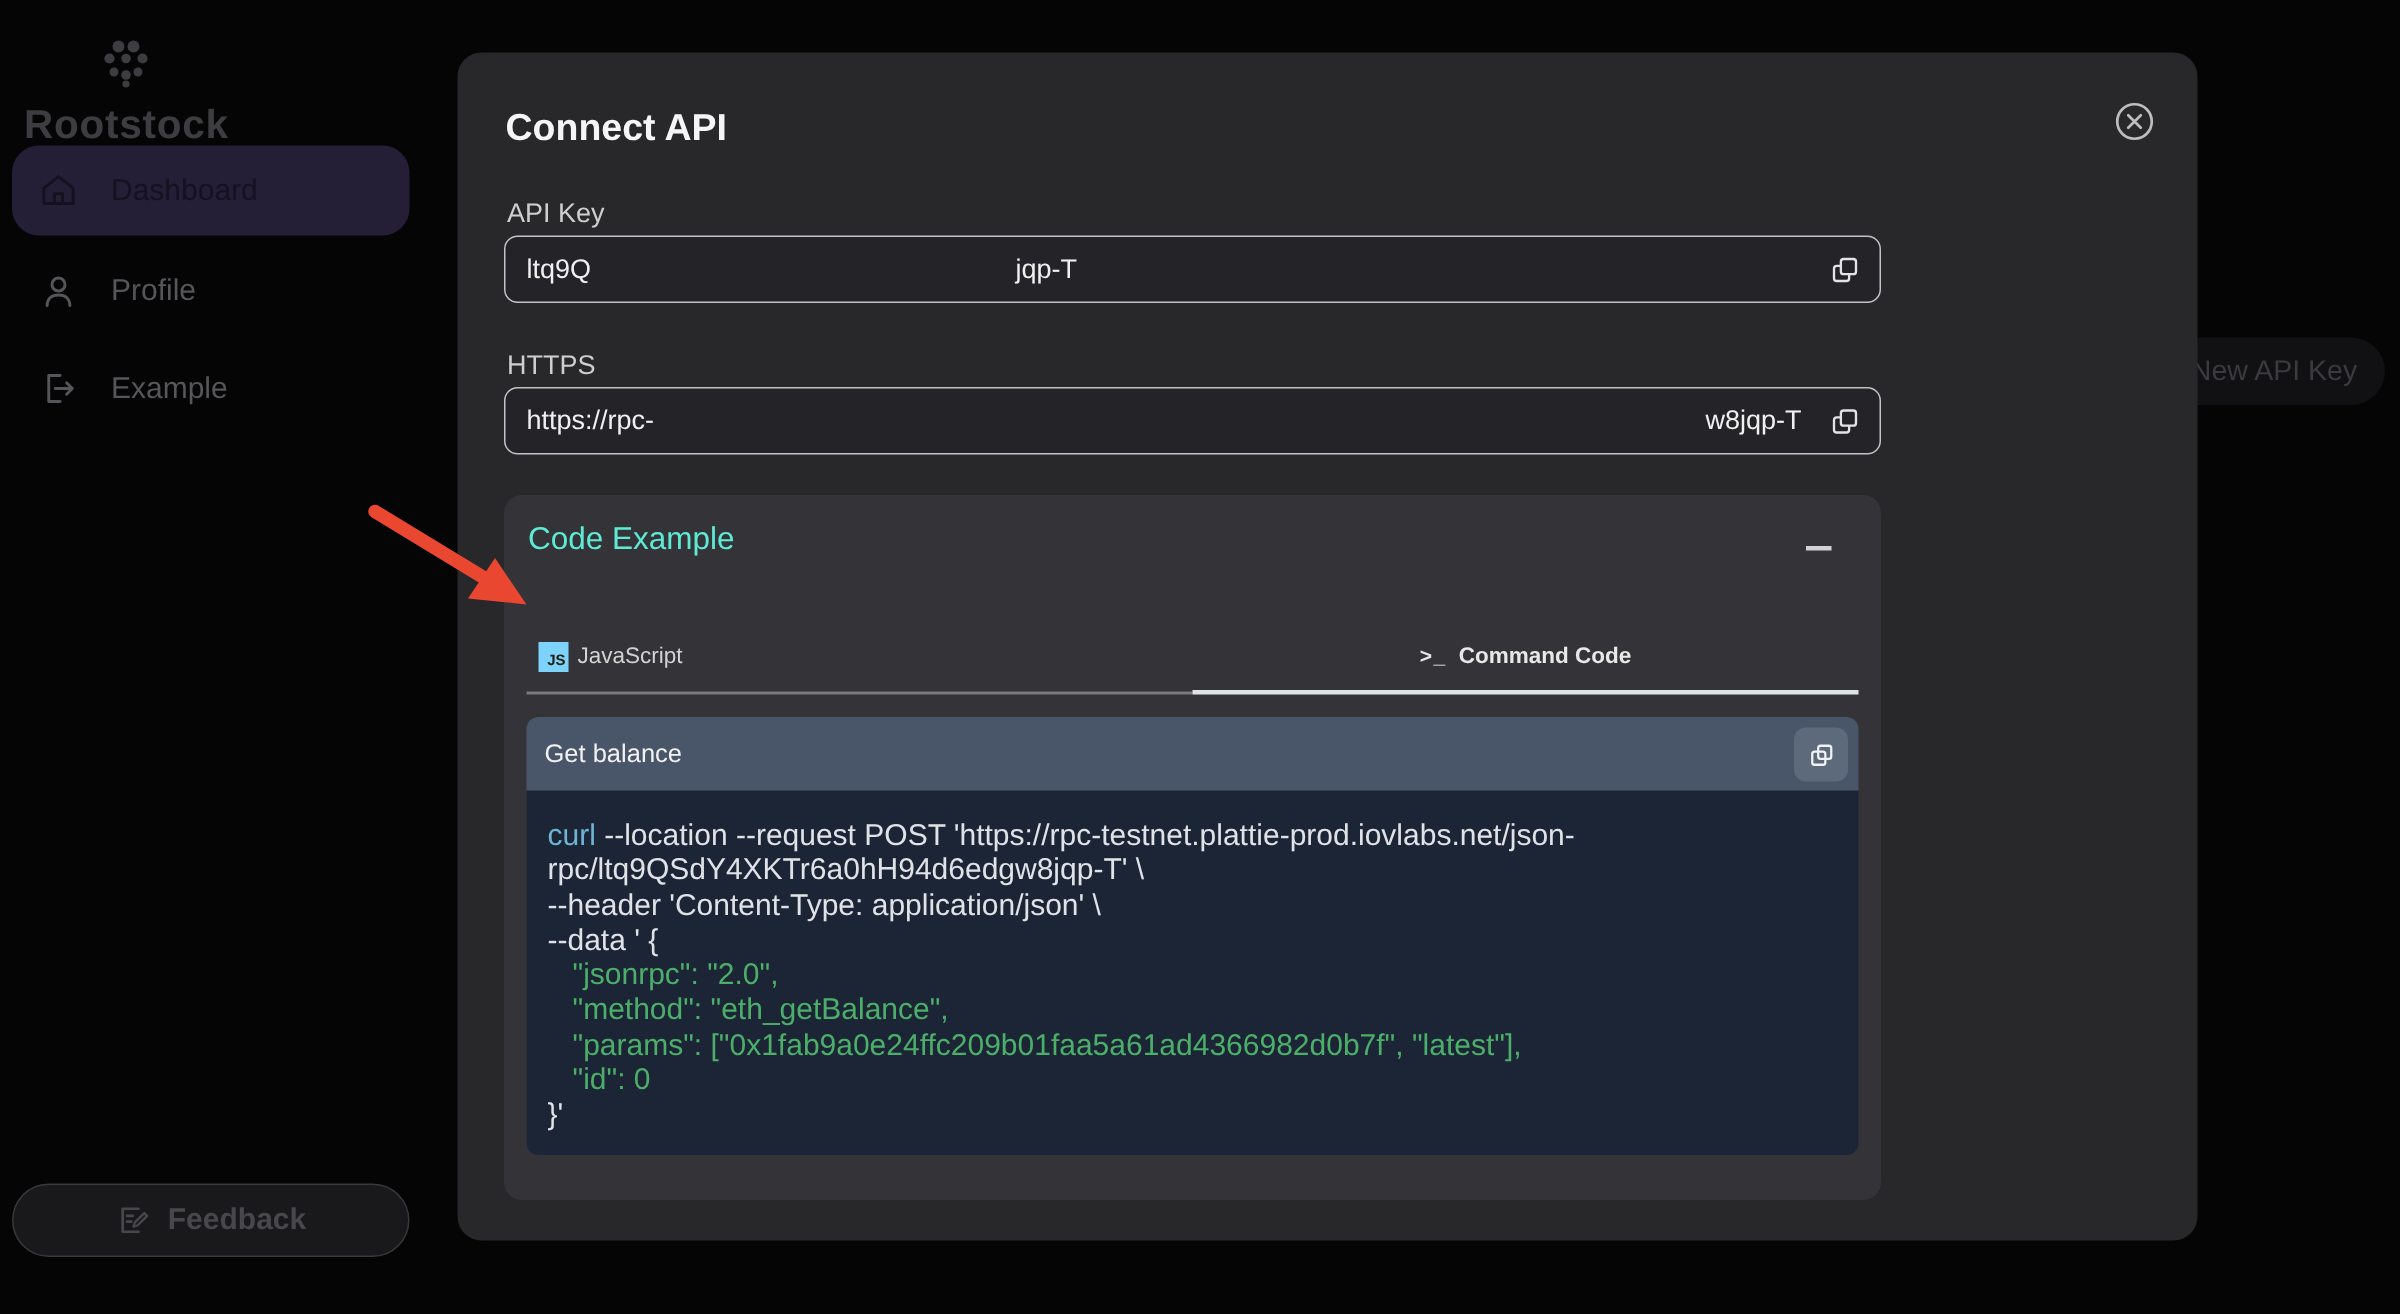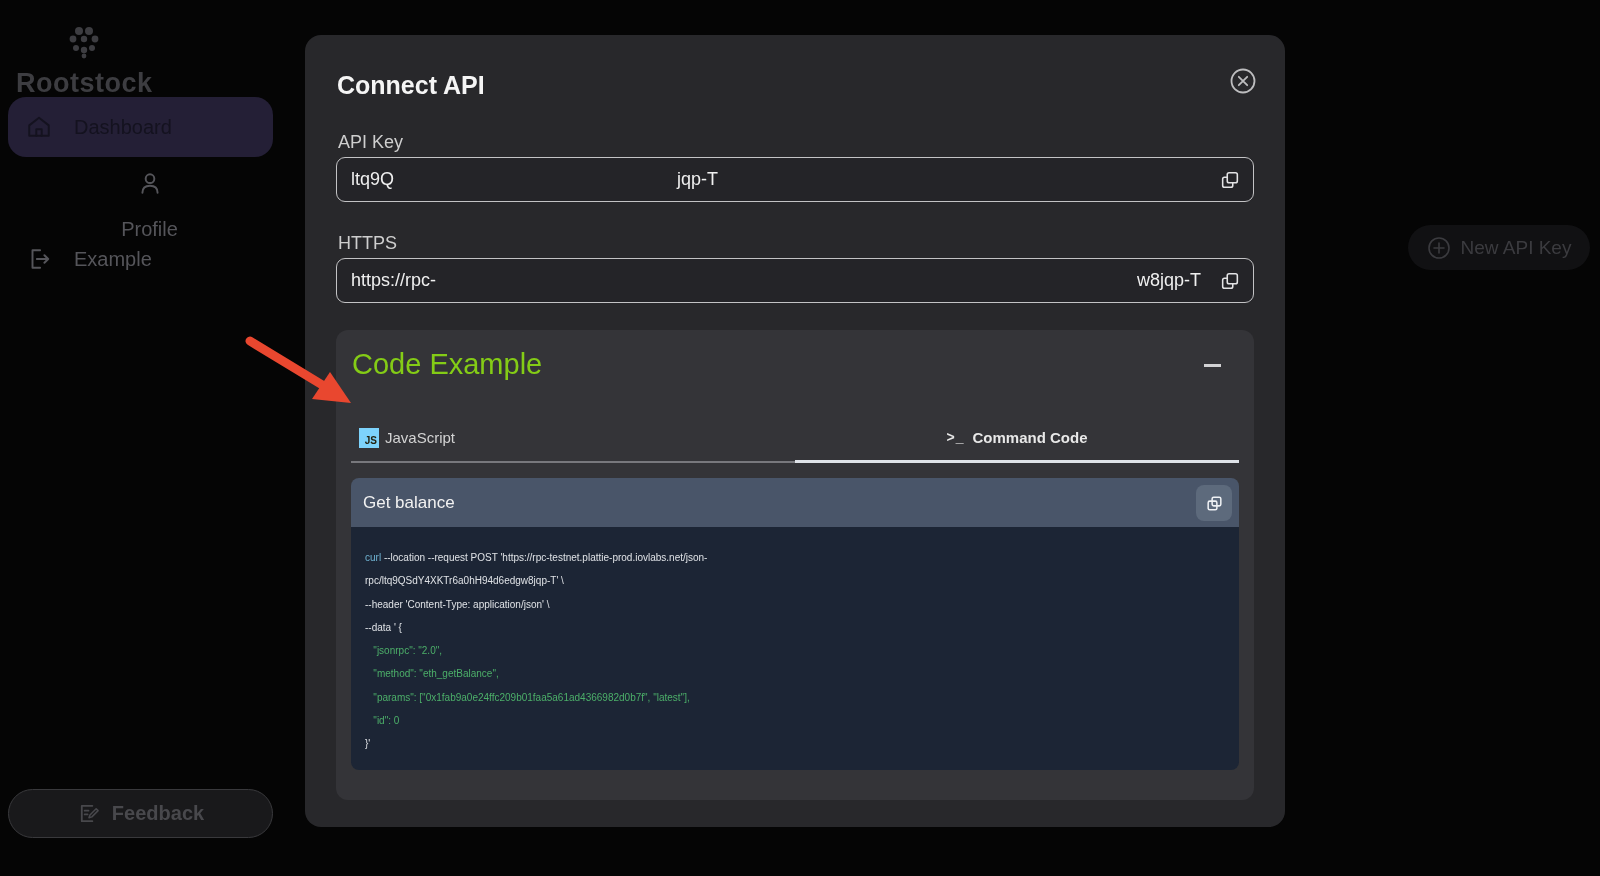--- a/index.html
+++ b/index.html
@@ -15,41 +15,41 @@
   .sidebar { position:absolute; left:0; top:0; width:290px; height:876px; }
   .logo { position:absolute; left:16px; top:24px; display:flex; align-items:center; gap:8px;flex-direction:column; }
   .logo-text { font-size:27px; font-weight:800; color:#3d3d41; letter-spacing:.5px; }
   .nav-item {
     position:absolute; left:8px; width:265px; display:flex; align-items:center;
     gap:22px; padding-left:18px; cursor:pointer;
   }
   .nav-item .nav-label { font-size:20px; color:#55555a; }
   .nav-dashboard { top:97px; height:60px; border-radius:18px; background:#241f36; }
   .nav-dashboard .nav-label { color:#14121f; font-weight:500; }
-  .nav-profile { top:170px; height:48px;flex-direction:column; }
+  .nav-profile { top:170px; height:48px; }
   .nav-logout  { top:235px; height:48px; }
 
   .feedback-btn {
     position:absolute; left:8px; top:789px; width:265px; height:49px;
     border-radius:25px; background:#19191b; border:1px solid #39393c;
     display:flex; align-items:center; justify-content:center; gap:12px; cursor:pointer;
   }
   .feedback-btn span { font-size:20px; font-weight:700; color:#48484c; }
 
   
   .new-api-key {
     position:absolute; left:1408px; top:225px; width:182px; height:45px;
     border-radius:23px; background:#111113;
     display:flex; align-items:center; justify-content:center; gap:10px; cursor:pointer;
   }
   .new-api-key span { font-size:19px; color:#3b3b3f; }
 
   
   .modal {
-    position:absolute; left:305px; top:35px; width:980px; height:792px;
+    position:absolute; left:305px; top:35px; width:1160px; height:792px;
     background:#28282b; border-radius:16px;
   }
   .modal-title { position:absolute; left:32px; top:36px; font-size:25px; font-weight:700; color:#f5f5f5; }
   .close-btn { position:absolute; right:28px; top:32px; width:28px; height:28px; cursor:pointer; }
 
   .field-label { position:absolute; left:33px; font-size:18px; color:#cecece; }
   .label-apikey { top:97px; }
   .label-https  { top:198px; }
 
   .field {
@@ -62,21 +62,21 @@
   .field .val-prefix { margin-left:14px; white-space:pre; }
   .field-apikey .val-suffix { position:absolute; left:340px; }
   .field-https .val-suffix { position:absolute; right:52px; }
   .copy-icon-btn { position:absolute; right:12px; top:11px; width:22px; height:22px; cursor:pointer; }
 
   
   .card {
     position:absolute; left:31px; top:295px; width:918px; height:470px;
     background:#343438; border-radius:12px;
   }
-  .card-title { position:absolute; left:16px; top:18px; font-size:29px; color:#84cc16; }
+  .card-title { position:absolute; left:16px; top:18px; font-size:21px; color:#5eead4; }
   .collapse-btn { position:absolute; right:28px; top:24px; width:22px; height:16px; cursor:pointer; }
   .collapse-btn::after { content:""; display:block; margin-top:10px; width:17px; height:2.5px; background:#d2d2d4; }
 
   .tabs { position:absolute; left:15px; top:84px; width:888px; height:49px; display:flex; }
   .tab { width:50%; display:flex; align-items:center; cursor:pointer; }
   .tab-js { justify-content:flex-start; padding-left:8px; gap:6px; border-bottom:2px solid #78787d; }
   .tab-cli { justify-content:center; gap:8px; border-bottom:3px solid #dfe3e8; }
   .tab-js .tab-label { font-size:15px; color:#d3d3d3; }
   .tab-cli .tab-label { font-size:15px; font-weight:600; color:#e8e8e8; }
   .js-badge {
@@ -93,21 +93,21 @@
   }
   .codebox-title { margin-left:12px; font-size:17px; color:#f2f2f2; }
   .code-copy-btn {
     position:absolute; right:7px; top:7px; width:36px; height:36px;
     background:#5d6a7c; border-radius:8px; display:flex; align-items:center; justify-content:center; cursor:pointer;
   }
   .codebox-body {
     height:243px; background:#1c2535; border-radius:0 0 8px 8px;
     padding:19px 14px; overflow:hidden;
   }
-  .code-line { font-size:10px; line-height:23.3px; white-space:pre-wrap; word-break:break-all; }
+  .code-line { font-size:20px; line-height:23.3px; white-space:pre-wrap; word-break:break-all; }
   .tok-plain   { color:#dfe2e6; }
   .tok-keyword { color:#6fb3d2; }
   .tok-string  { color:#4caf69; }
 
   
   .anno-arrow { position:absolute; left:238px; top:330px; pointer-events:none; }
 
   svg { display:block; }
 </style>
 </head>

